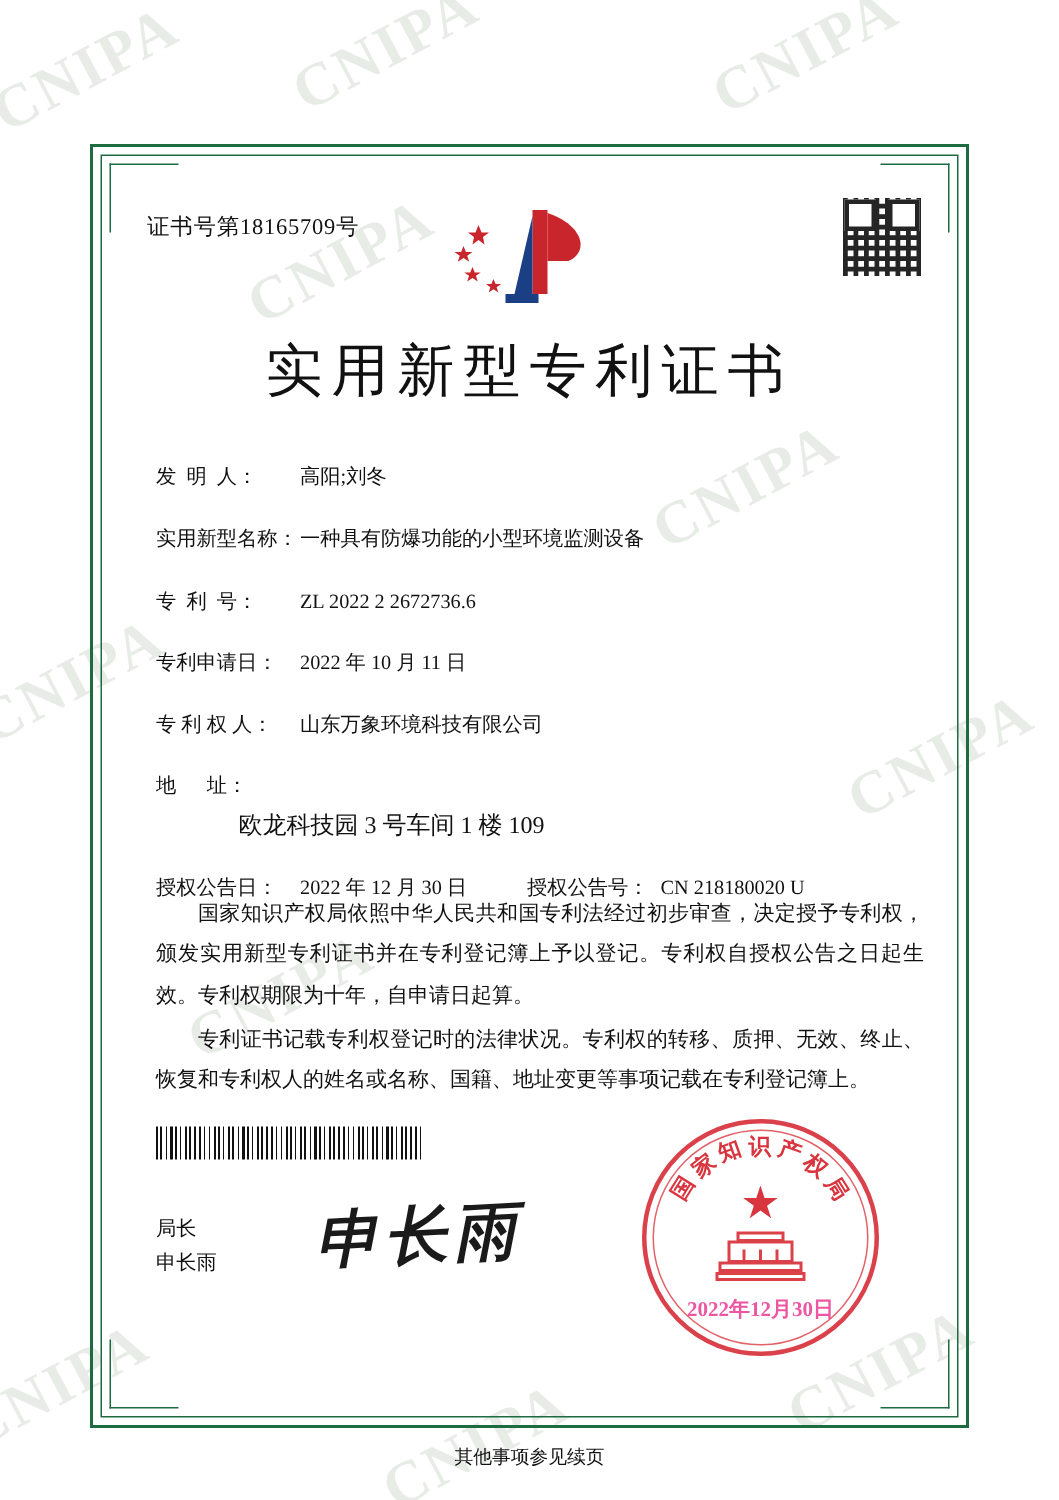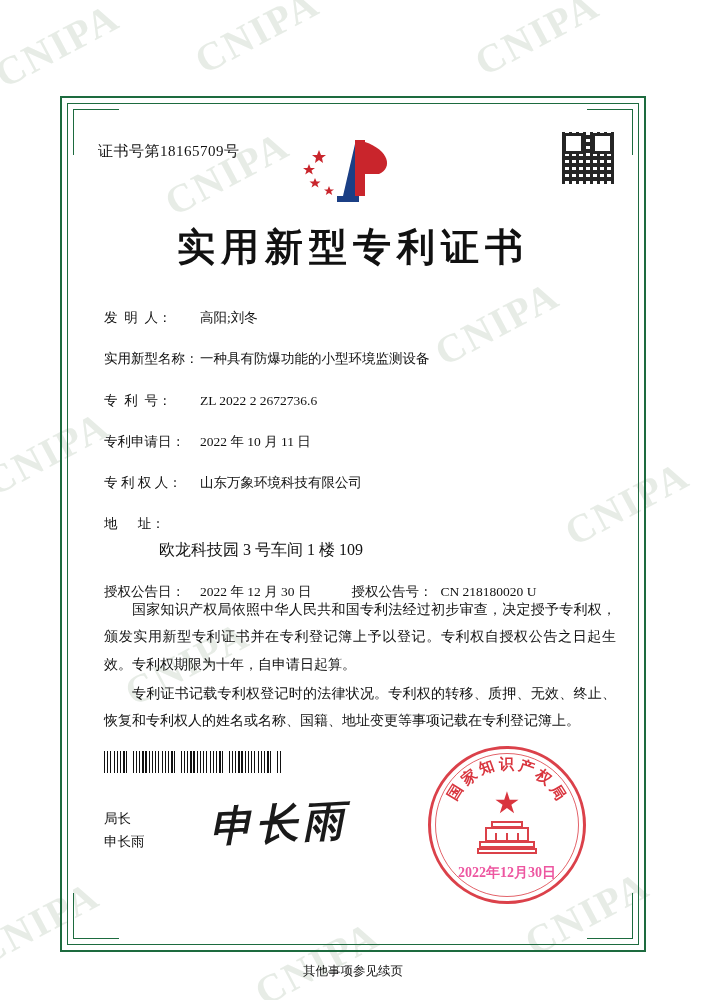--- a/index.html
+++ b/index.html
@@ -101,21 +101,21 @@
     width: 120px; height: 78px;
   }
 
   
   .doc-title {
     position: absolute;
     top: 126px;
     width: 100%;
     text-align: center;
     font-size: 38px;
-    font-weight: bold;
+    font-weight: normal;
     letter-spacing: 6px;
     color: #111;
     font-family: "Liberation Serif", "DejaVu Serif", serif;
   }
 
   
   .fields {
     position: absolute;
     left: 44px;
     top: 212px;

